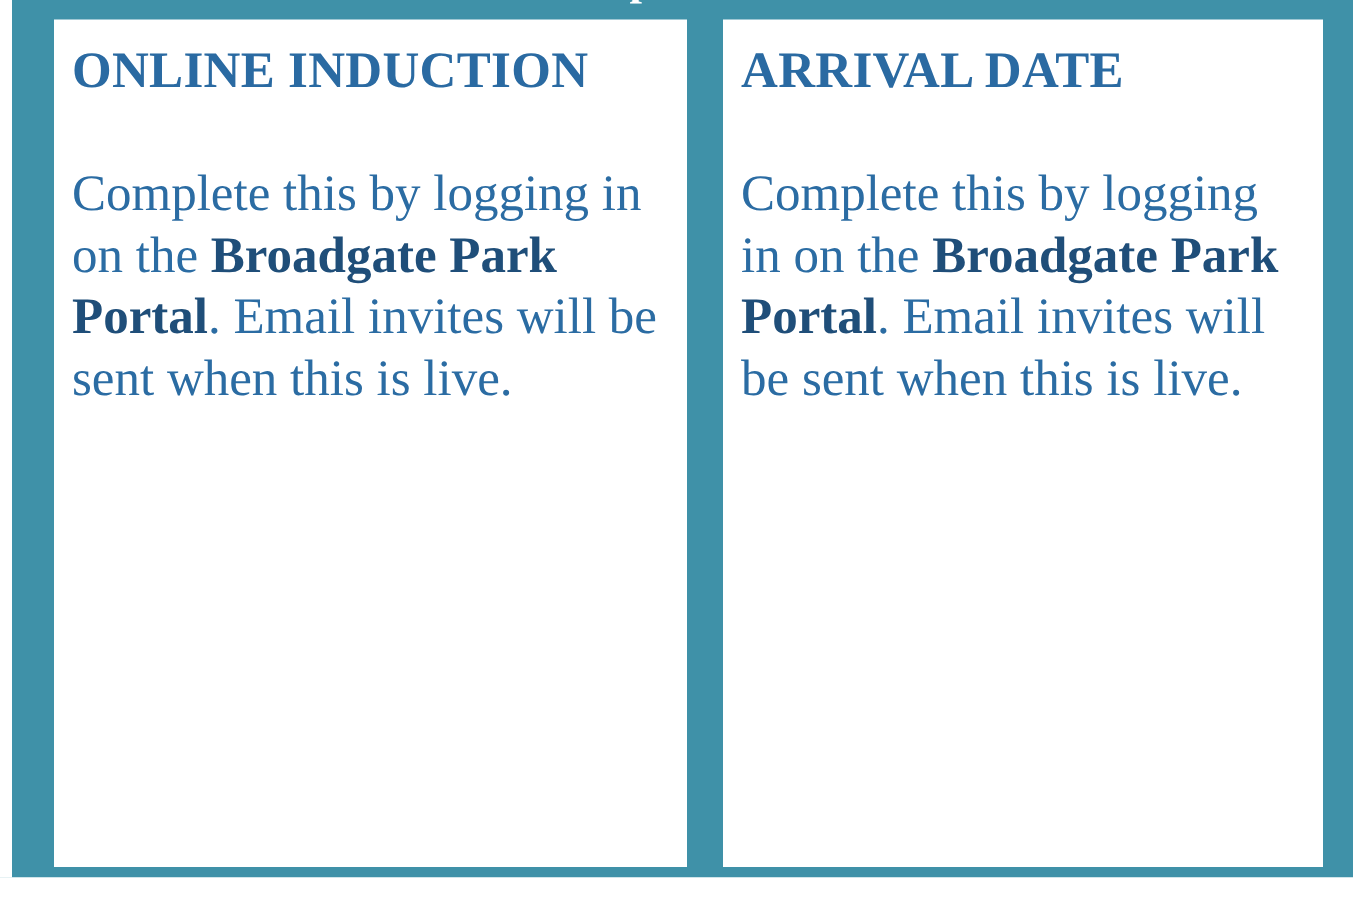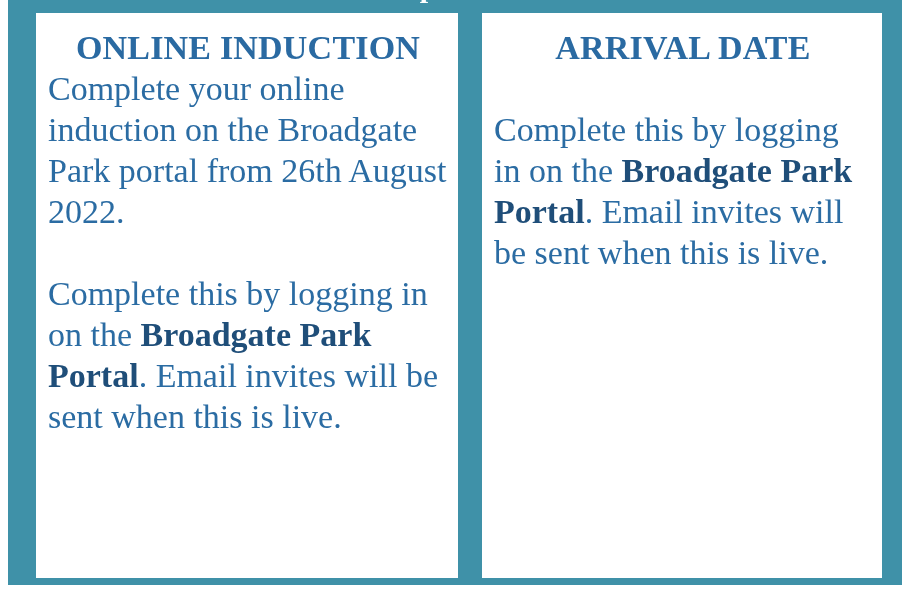--- a/index.html
+++ b/index.html
@@ -92,21 +92,20 @@
     color: #2b6ca3;
     font-size: 34px;
     line-height: 41px;
     letter-spacing: 0px;
   }
   .card-title {
     font-weight: bold;
     color: #2a6aa2;
     letter-spacing: .2px;
     display: block;
-    text-align: center;
   }
   .strong {
     font-weight: bold;
     color: #1f4e79;
   }
   .para { margin: 0; }
   .spacer { height: 41px; }
 </style>
 </head>
 <body>
@@ -117,21 +116,20 @@
   <div class="edge-strip-left"></div>
 
   <div class="clipped-title">Important</div>
 
   <div class="cards">
 
     <div class="card card-left">
       <div class="card-body">
         <p class="para">
           <span class="card-title">ONLINE INDUCTION</span>
-          <span>Complete your online induction on the Broadgate Park portal from 26th August 2022.</span>
         </p>
         <div class="spacer"></div>
         <p class="para">
           <span>Complete this by logging in on the </span><span class="strong">Broadgate Park Portal</span><span>. Email invites will be sent when this is live.</span>
         </p>
       </div>
     </div>
 
     <div class="card card-right">
       <div class="card-body">

